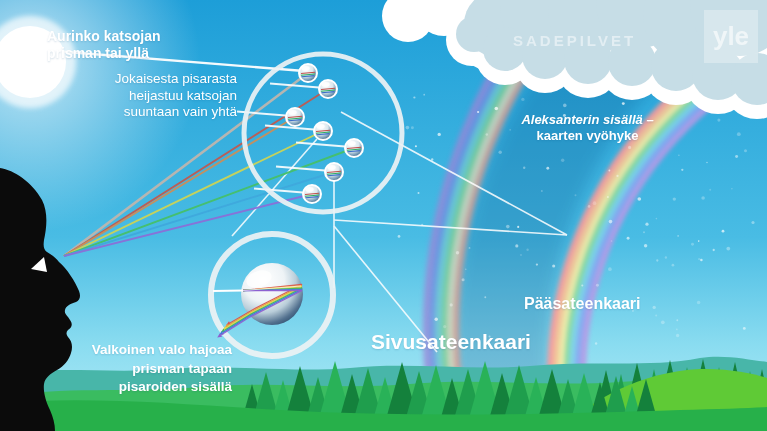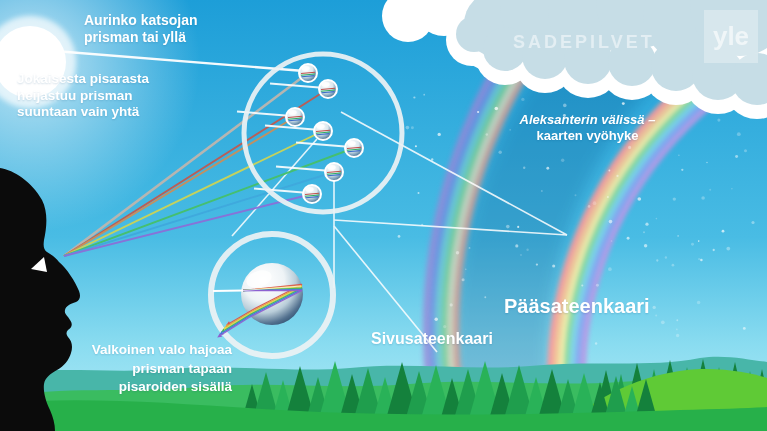--- a/index.html
+++ b/index.html
@@ -4,28 +4,28 @@
 <style>
   html,body{margin:0;padding:0;background:#222;}
   #stage{
     position:relative;width:767px;height:431px;overflow:hidden;
     font-family:"Liberation Sans",sans-serif;
     background:linear-gradient(180deg,#1d9ed8 0%,#35aede 30%,#49bce4 55%,#8adcf0 80%,#b5ecf7 100%);
   }
   #scene{position:absolute;left:0;top:0;}
   .lbl{position:absolute;color:#fff;text-shadow:0 1px 2px rgba(0,70,120,.18);}
   .lbl span{display:block;}
-  .sun-label{left:47px;top:12px;font-size:14px;font-weight:600;line-height:17px;margin-left:37px;}
-  .droplet-note{right:530px;top:71px;width:220px;font-size:13.5px;font-weight:700;line-height:16.5px;}
+  .sun-label{left:47px;top:28px;font-size:14px;font-weight:600;line-height:17px;}
+  .droplet-note{right:530px;top:71px;width:220px;text-align:right;font-size:13.5px;font-weight:400;line-height:16.5px;}
   .prism-note{right:535px;top:341px;width:230px;text-align:right;font-size:13.5px;font-weight:600;line-height:18.5px;}
   .alexander{left:505px;top:112px;width:165px;text-align:center;font-size:13px;font-weight:600;line-height:15.5px;}
   .alexander .it{font-style:italic;}
-  .primary-label{left:504px;top:295px;font-size:20px;font-weight:700;}
-  .secondary-label{left:371px;top:330px;font-size:16px;font-weight:700;}
-  .cloud-label{left:513px;top:32px;font-size:18px;font-weight:700;letter-spacing:3px;color:rgba(255,255,255,.5);text-shadow:none;}
+  .primary-label{left:524px;top:295px;font-size:16px;font-weight:700;}
+  .secondary-label{left:371px;top:330px;font-size:21px;font-weight:700;}
+  .cloud-label{left:513px;top:32px;font-size:15px;font-weight:700;letter-spacing:3px;color:rgba(255,255,255,.5);text-shadow:none;}
   .yle-logo{
     left:704px;top:10px;width:54px;height:53px;
     background:rgba(255,255,255,.30);
     display:flex;align-items:center;justify-content:center;
     font-size:26px;font-weight:700;color:rgba(255,255,255,.62);text-shadow:none;
   }
 </style>
 </head>
 <body>
 
@@ -356,28 +356,28 @@
   </g>
 </svg>
 
   <div class="lbl sun-label">
     <span>Aurinko katsojan</span>
     <span>prisman tai yllä</span>
   </div>
 
   <div class="lbl droplet-note">
     <span>Jokaisesta pisarasta</span>
-    <span>heijastuu prisman</span>
+    <span>heijastuu katsojan</span>
     <span>suuntaan vain yhtä</span>
   </div>
 
   <div class="lbl cloud-label">SADEPILVET</div>
 
   <div class="lbl alexander">
-    <span class="it">Aleksanterin välissä –</span>
+    <span class="it">Aleksanterin sisällä –</span>
     <span>kaarten vyöhyke</span>
   </div>
 
   <div class="lbl primary-label">Pääsateenkaari</div>
   <div class="lbl secondary-label">Sivusateenkaari</div>
 
   <div class="lbl prism-note">
     <span>Valkoinen valo hajoaa</span>
     <span>prisman tapaan</span>
     <span>pisaroiden sisällä</span>

